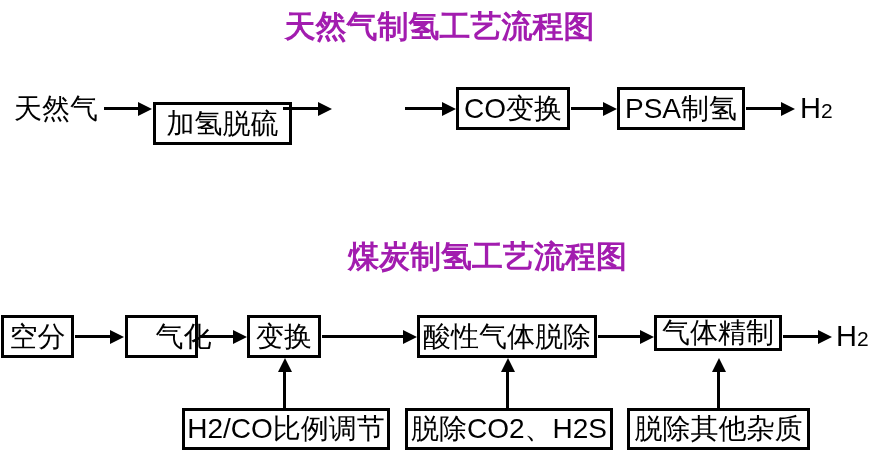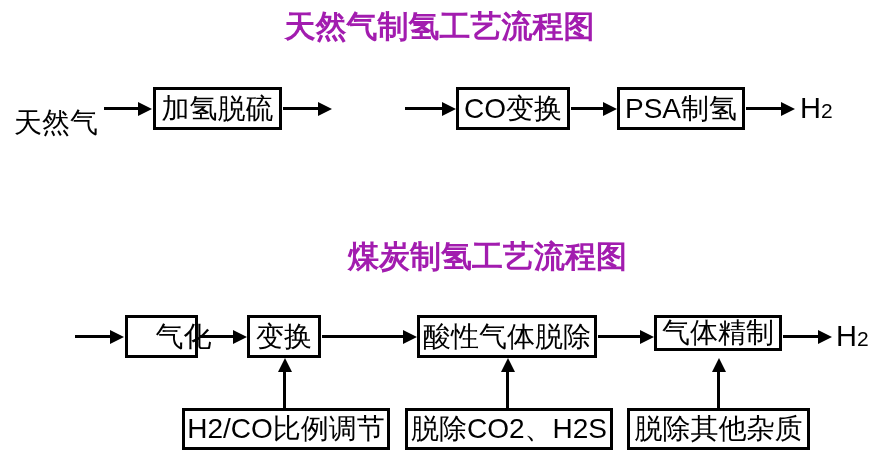--- a/index.html
+++ b/index.html
@@ -79,25 +79,25 @@
     border-right: 7px solid transparent;
   }
 </style>
 </head>
 <body>
 
 <div id="canvas">
 
   <div class="title" style="top:6px;">天然气制氢工艺流程图</div>
 
-  <div class="lbl" style="left:14px; top:87px; height:43px;margin-top:14px;">天然气</div>
+  <div class="lbl" style="left:14px; top:87px; height:43px;">天然气</div>
 
   <div class="harrow" style="left:104px; top:107px; width:34px;"></div>
 
-  <div class="box" style="left:153px; top:87px; width:129px; height:43px;text-align:right;">加氢脱硫</div>
+  <div class="box" style="left:153px; top:102px; width:139px; height:43px;text-align:right;">加氢脱硫</div>
 
   <div class="harrow" style="left:283px; top:107px; width:35px;"></div>
 
 
   <div class="harrow" style="left:405px; top:107px; width:37px;"></div>
 
   <div class="box" style="left:456px; top:87px; width:114px; height:43px;">CO变换</div>
 
   <div class="harrow" style="left:571px; top:107px; width:32px;"></div>
 
@@ -105,20 +105,21 @@
 
   <div class="harrow" style="left:746px; top:107px; width:35px;"></div>
 
   <div class="lbl h2" style="left:800px; top:87px; height:43px;">
     <span>H</span>
       <sub>2</sub>
   </div>
 
   <div class="title" style="top:236px;padding-left:48px;">煤炭制氢工艺流程图</div>
 
+  <div class="box" style="left:1px; top:315px; width:73px; height:43px;">空分</div>
 
   <div class="harrow" style="left:75px; top:335px; width:35px;"></div>
 
   <div class="box" style="left:125px; top:315px; width:73px; height:43px;padding-left:44px;">气化</div>
 
   <div class="harrow" style="left:199px; top:335px; width:34px;"></div>
 
   <div class="box" style="left:247px; top:315px; width:74px; height:43px;">变换</div>
 
   <div class="harrow" style="left:322px; top:335px; width:81px;"></div>

